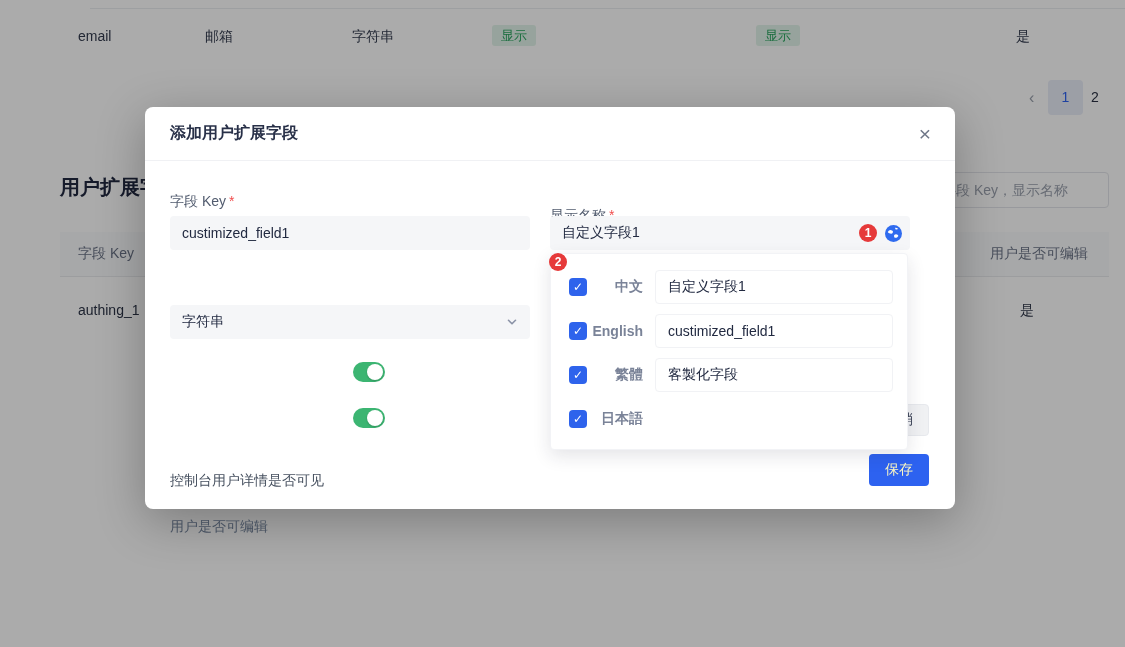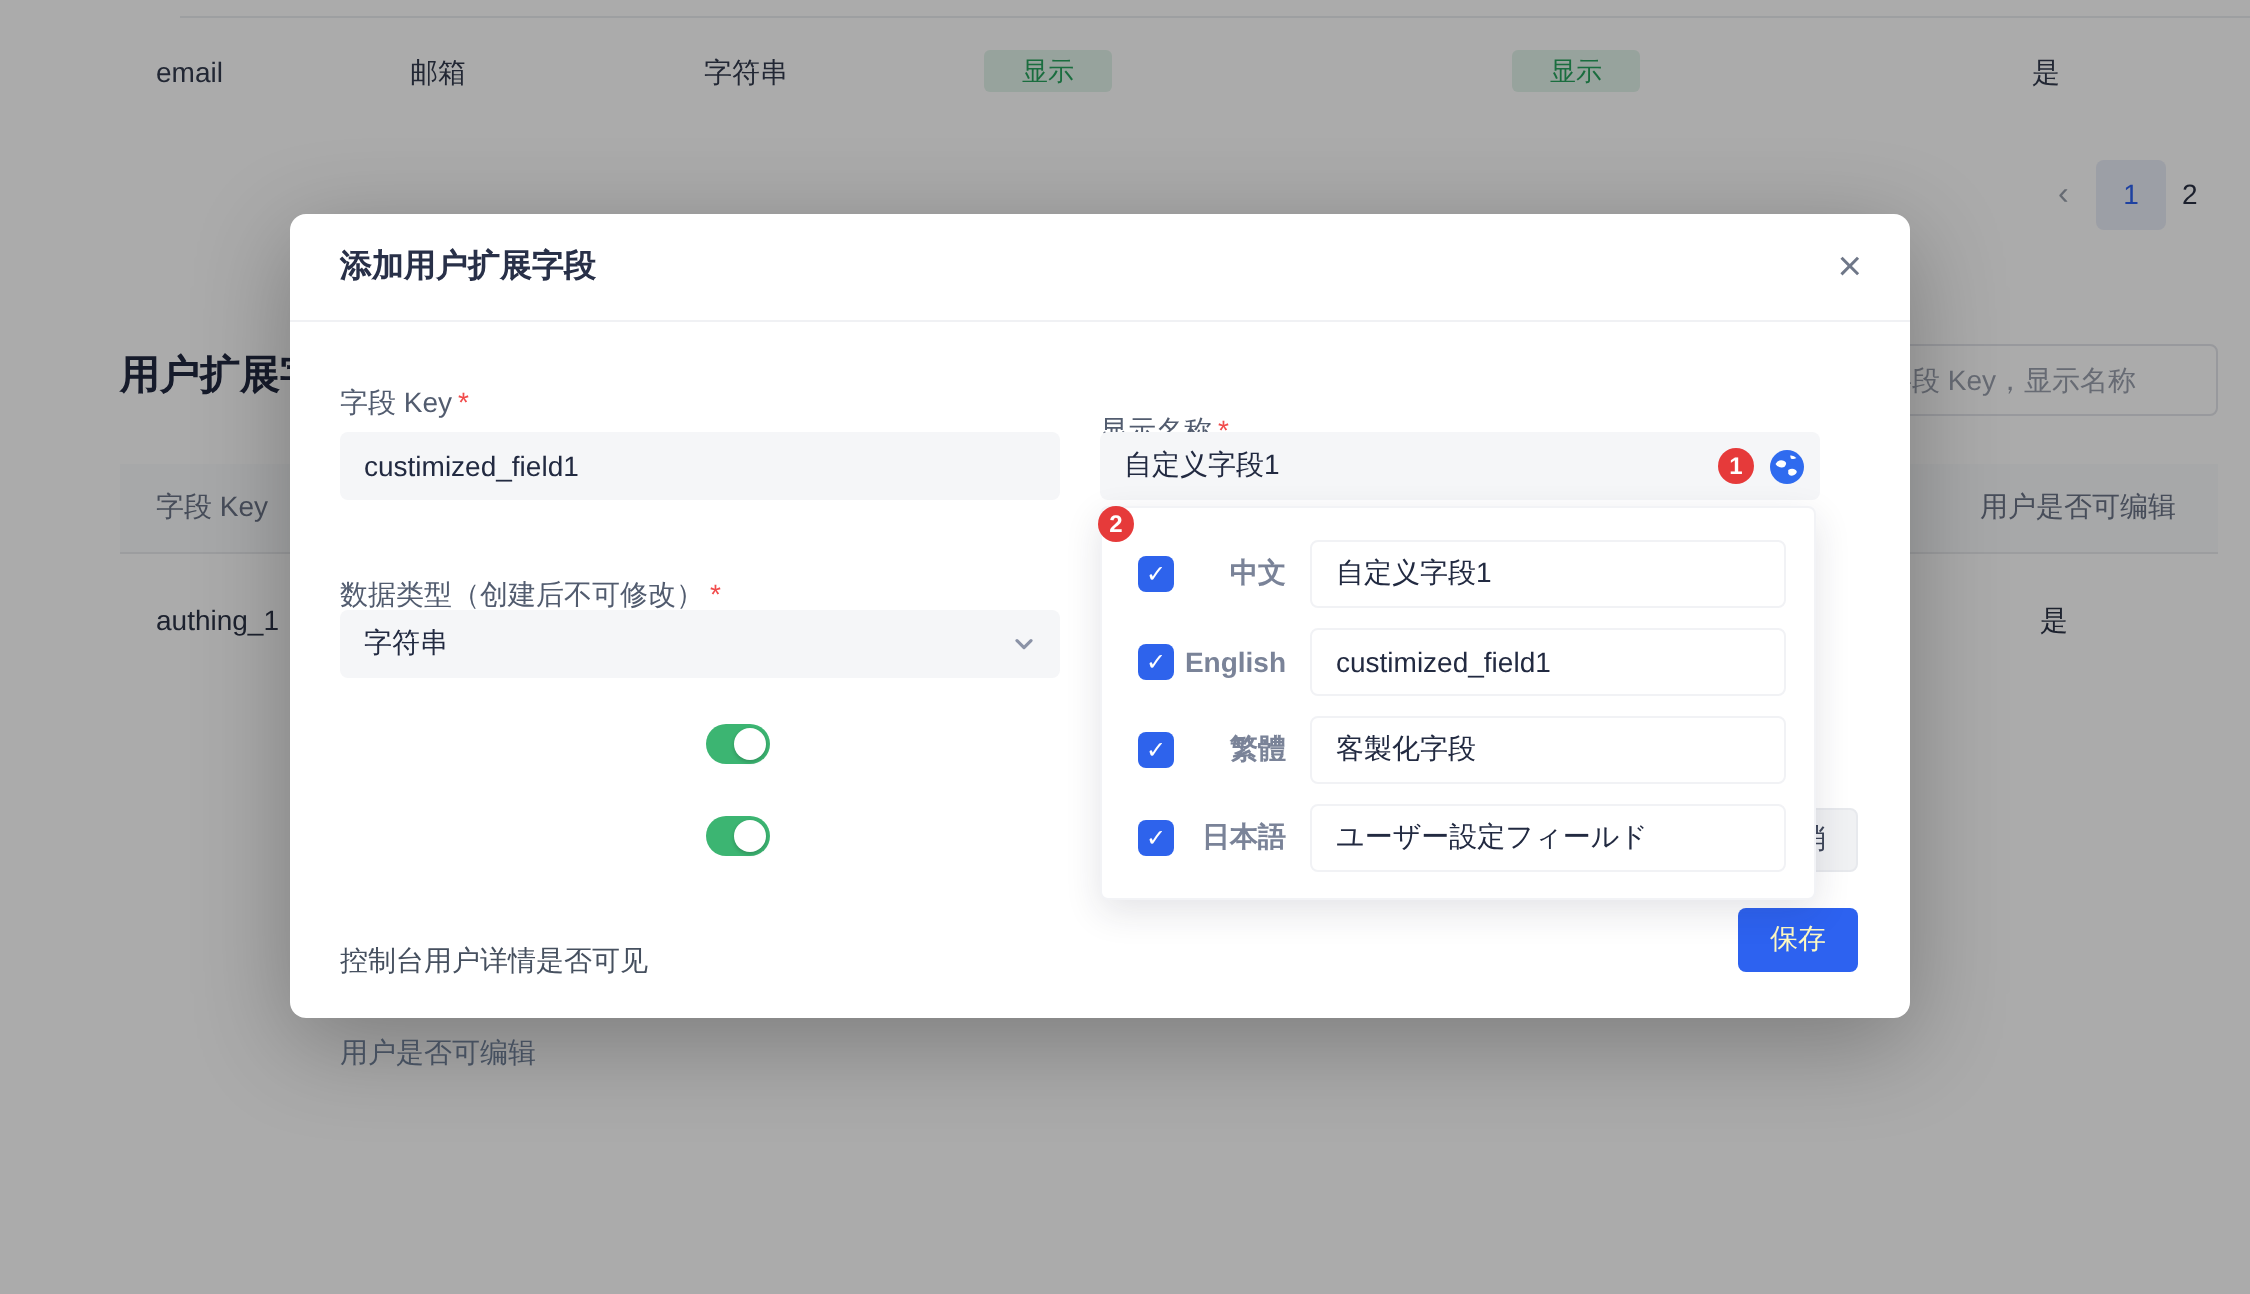--- a/index.html
+++ b/index.html
@@ -9,21 +9,21 @@
     background:#ffffff;
     font-family:"Liberation Sans","DejaVu Sans",sans-serif;
   }
   .abs { position:absolute; }
 
   
   .bg-divider { left:90px; top:8px; right:0; height:1px; background:#ebedf0; }
   .tr-cell { top:28px; font-size:14px; color:#333b4e; }
   .badge-green {
     top:25px; font-size:13px; color:#28a35e; background:#e2f4ea;
-    padding:4px 19px; border-radius:3px; line-height:1;
+    padding:4px 9px; border-radius:3px; line-height:1;
   }
   .pg-prev { left:1029px; top:89px; font-size:16px; color:#99a0ac; }
   .pg-active {
     left:1048px; top:80px; width:35px; height:35px; background:#e9edf8;
     color:#2d62f0; border-radius:4px; line-height:35px; text-align:center; font-size:14px;
   }
   .pg-2 { left:1091px; top:89px; font-size:14px; color:#2a3143; }
   .bg-heading { left:60px; top:174px; font-size:20px; font-weight:700; color:#222940; }
   .bg-search {
     left:929px; top:172px; width:180px; height:36px; border:1px solid #e3e5ea;
@@ -185,27 +185,23 @@
         <input class="i18n-input" type="text" value="custimized_field1" style="">
       </div>
       <div class="i18n-row">
         <span class="cb">✓</span>
         <span class="lang">繁體</span>
         <input class="i18n-input" type="text" value="客製化字段" style="">
       </div>
       <div class="i18n-row">
         <span class="cb">✓</span>
         <span class="lang">日本語</span>
-        <input class="i18n-input" type="text" value="ユーザー設定フィールド" style="">
-      </div>
-    </div>
-
-    <div class="abs lbl-type fld-label">
-      <span>数据类型（创建后不可修改）</span><span class="req">*</span>
-    </div>
+      </div>
+    </div>
+
     <div class="abs select-type">
       <span class="select-value">字符串</span>
       <svg width="12" height="12" viewBox="0 0 12 12">
         <path d="M2.5 4.3 L6 7.8 L9.5 4.3" stroke="#8b93a7" stroke-width="1.6" fill="none" stroke-linecap="round" stroke-linejoin="round"></path>
       </svg>
     </div>
 
     <div class="abs lbl-tg1 tg-label">控制台用户详情是否可见</div>
     <div class="abs toggle tg1"></div>
 

